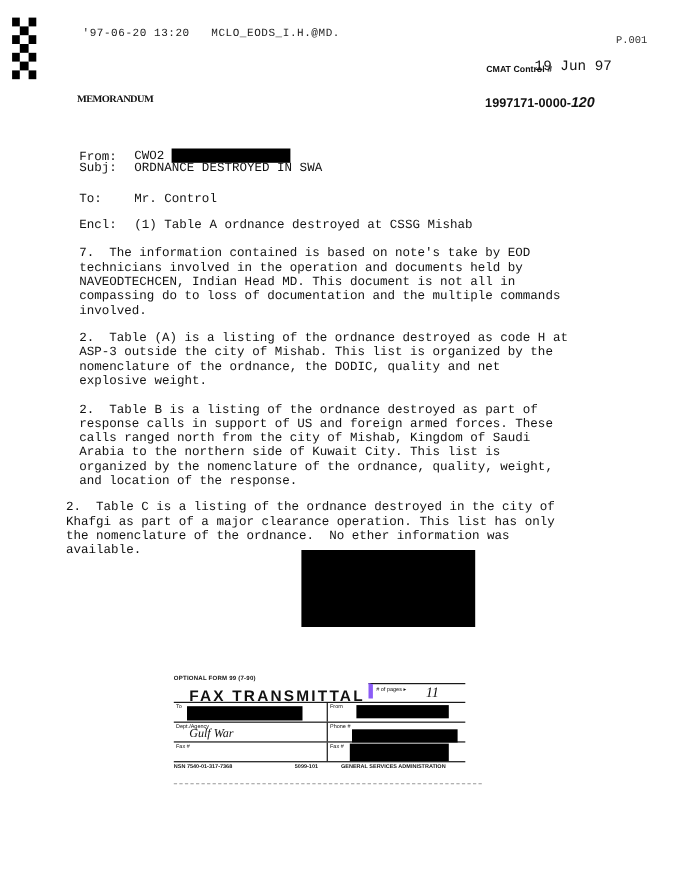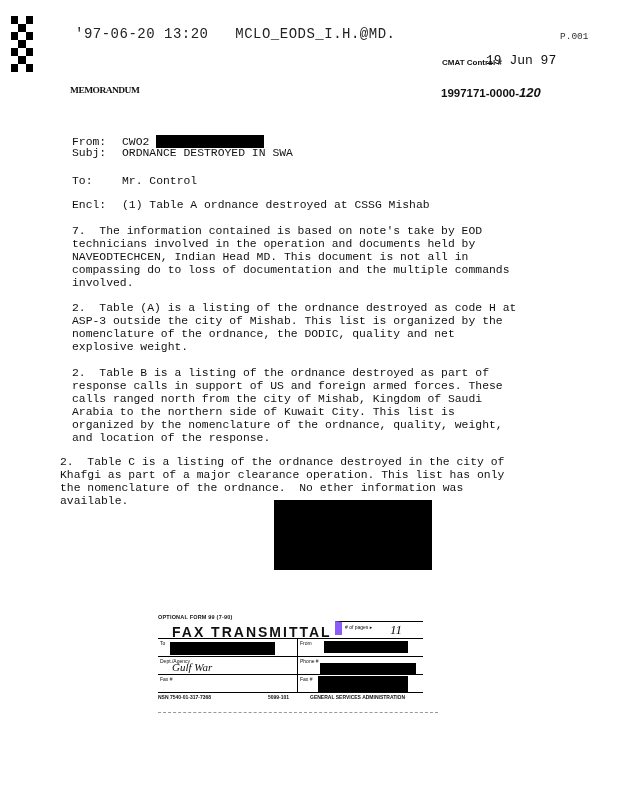--- a/index.html
+++ b/index.html
@@ -5,21 +5,21 @@
     html, body { margin: 0; padding: 0; }
     body {
       width: 620px; height: 801px; background: #ffffff; position: relative; overflow: hidden;
       color: #111;
     }
     .mono { font-family: "Liberation Mono", "DejaVu Sans Mono", monospace; }
     .sans { font-family: "Liberation Sans", "DejaVu Sans", sans-serif; }
     .abs { position: absolute; }
 
     
-    .fax-header { top: 26px; left: 75px; font-size: 14px; letter-spacing: 0.5px; color: #222; white-space: pre; }
+    .fax-header { top: 26px; left: 75px; font-size: 10px; letter-spacing: 0.5px; color: #222; white-space: pre; }
     .page-no { top: 31px; left: 560px; font-size: 9.5px; color: #333; }
     .checker { top: 16px; left: 11px; width: 22px; }
     .checker .row { display: flex; height: 8px; }
     .checker .cell { width: 8px; height: 8px; }
     .checker .b { background: #000; }
 
     .date { top: 53px; left: 486px; font-size: 13px; }
     .cmat-label { top: 58px; left: 442px; font-size: 8px; font-weight: bold; }
     .cmat-num { top: 85px; left: 441px; font-size: 11.5px; font-weight: bold; }
     .cmat-num .big { font-size: 13px; font-style: italic; }
@@ -37,21 +37,21 @@
     .p2 { top: 302px; left: 72px; }
     .p3 { top: 367px; left: 72px; }
     .p4 { top: 456px; left: 60px; }
 
     .big-redact { top: 500px; left: 274px; width: 158px; height: 70px; background: #000; }
 
     
     .fax-form { top: 614px; left: 158px; width: 265px; font-family: "Liberation Sans", "DejaVu Sans", sans-serif; }
     .ff-optional { font-size: 5.5px; font-weight: bold; letter-spacing: 0.2px; }
     .ff-title { position: absolute; top: 10px; left: 14px; font-size: 14px; font-weight: 900; letter-spacing: 2px; }
-    .ff-pages { position: absolute; top: 7px; left: 177px; width: 88px; height: 14px; border-top: 1px solid #000; border-left: 7px solid #8b5cf6; font-size: 5px; padding: 2px 0 0 3px; box-sizing: border-box; }
+    .ff-pages { position: absolute; top: 7px; left: 177px; width: 88px; height: 14px; border-top: 1px solid #000; border-left: 4px solid #8b5cf6; font-size: 5px; padding: 2px 0 0 3px; box-sizing: border-box; }
     .ff-pages .val { font-family: "Liberation Serif", serif; font-size: 13px; position: absolute; left: 48px; top: 0px; font-style: italic; }
     .ff-grid { position: absolute; top: 24px; left: 0; width: 265px; border-top: 1.5px solid #000; }
     .ff-row { display: flex; height: 17px; border-bottom: 1.5px solid #000; }
     .ff-cell { position: relative; font-size: 5px; padding: 1px 2px; box-sizing: border-box; }
     .ff-left { width: 140px; border-right: 1px solid #000; }
     .ff-right { width: 125px; }
     .ff-cell .redact { position: absolute; }
     .ff-hand { position: absolute; left: 14px; top: 4px; font-family: "Liberation Serif", serif; font-style: italic; font-size: 11px; }
     .ff-foot { position: absolute; top: 80px; left: 0; width: 265px; font-size: 5px; font-weight: bold; display: flex; }
     .ff-foot .nsn { width: 110px; }

